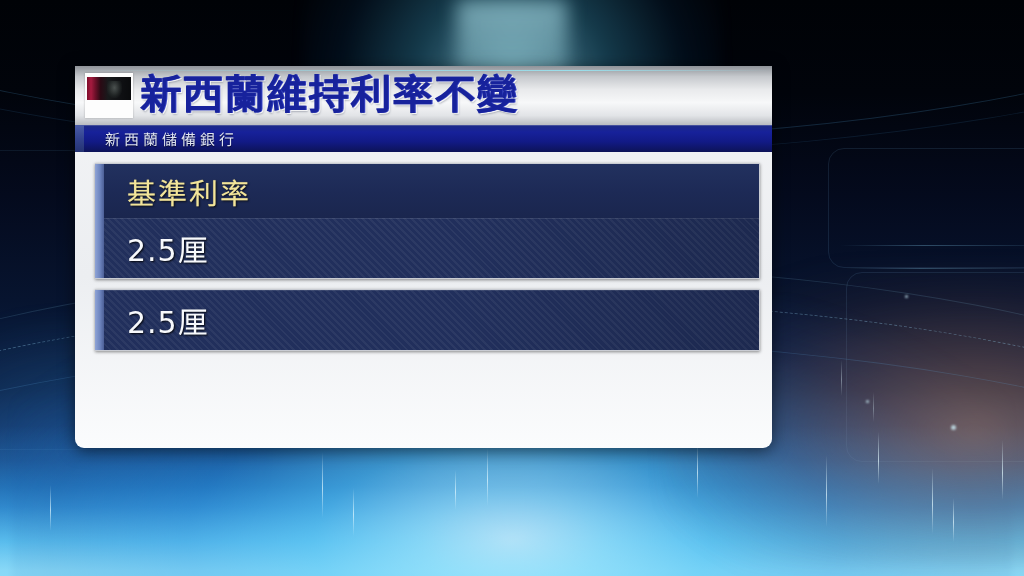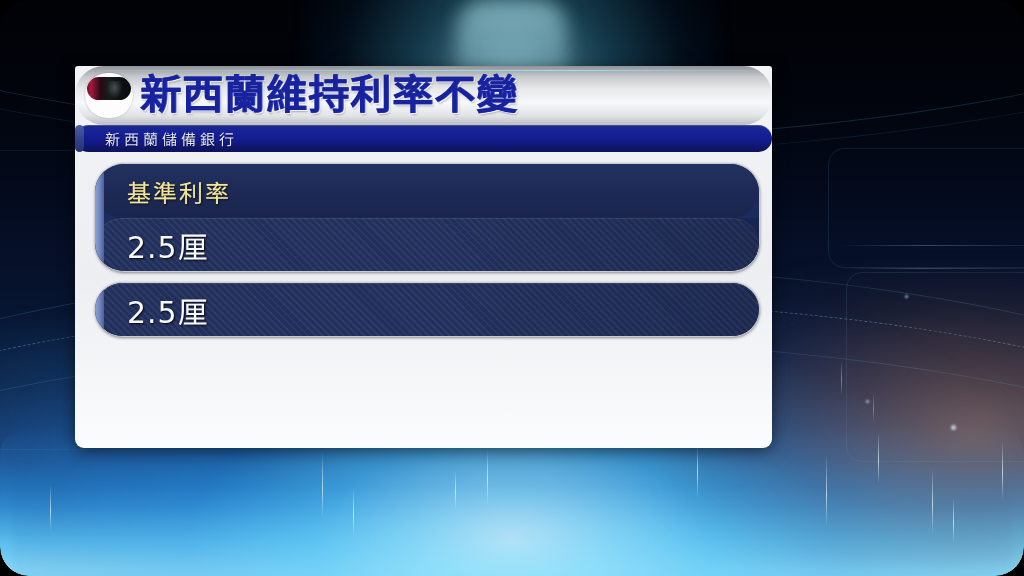--- a/index.html
+++ b/index.html
@@ -1,16 +1,16 @@
 <!DOCTYPE html>
 <html lang="zh-HK"><head>
 <meta charset="utf-8">
 <title>新西蘭維持利率不變</title>
 <style>
-  * { margin:0; padding:0; box-sizing:border-box;border-radius:29px; }
+  * { margin:0; padding:0; box-sizing:border-box; }
 
   html, body {
     width:1024px; height:576px;
     overflow:hidden;
     background:#000;
     font-family:"DejaVu Sans","Liberation Sans",sans-serif;
   }
 
   
   #stage {
@@ -249,30 +249,30 @@
     background:linear-gradient(90deg,#8fa4d6 0%, #6e85bf 55%, #4c5f96 100%);
     z-index:3;
   }
 
   .row-label {
     position:relative;
     height:54px;
     display:flex; align-items:center;
     padding-left:32px;
     background:linear-gradient(180deg,#22315f 0%, #1d2a56 50%, #1a264e 100%);
-    font-size:24px;
+    font-size:29px;
     color:#f3e59a;
     letter-spacing:2px;
     white-space:nowrap;
     text-shadow:1px 1px 2px rgba(0,0,0,.8), 0 0 1px rgba(255,240,170,.5);
   }
 
   .row-value {
     position:relative;
-    height:53px;
+    height:60px;
     display:flex; align-items:center;
     padding-left:32px;
     background-color:#212f5c;
     background-image:repeating-linear-gradient(
         45deg,
         rgba(255,255,255,0.050) 0px,
         rgba(255,255,255,0.050) 2px,
         rgba(255,255,255,0.000) 2px,
         rgba(255,255,255,0.000) 5px);
     font-size:30px;

